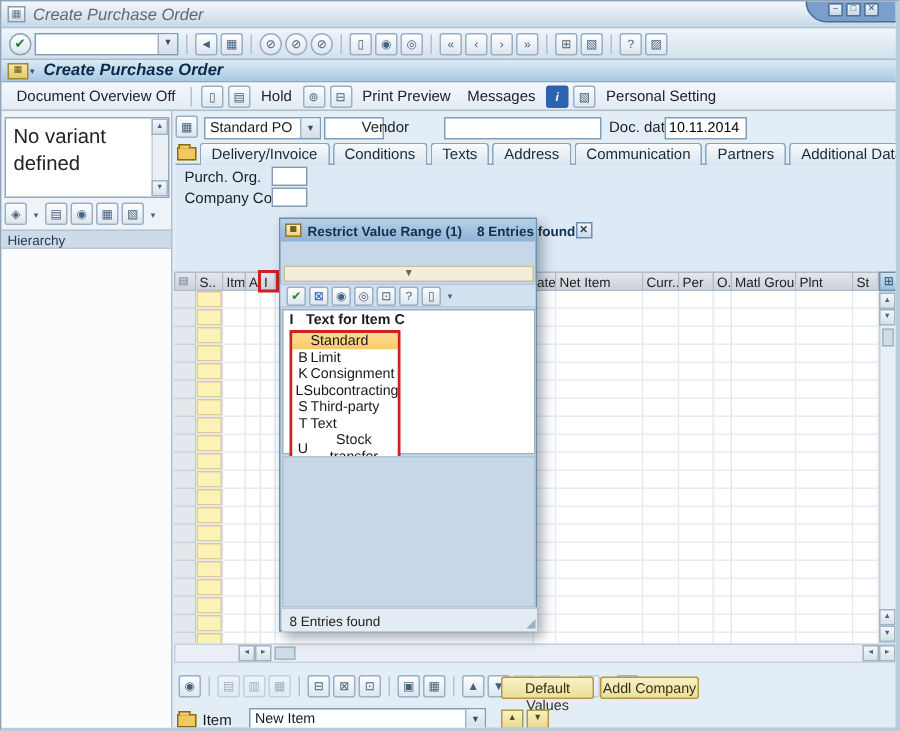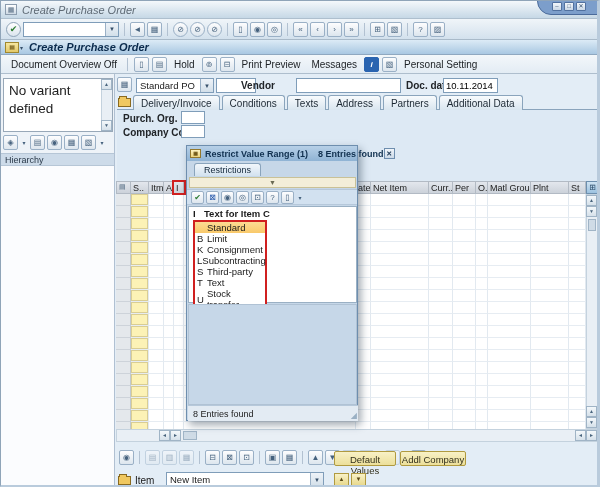--- a/index.html
+++ b/index.html
@@ -65,21 +65,21 @@
                    padding:1px 0 0 4px; }
   .panel-white { position:absolute; left:0; top:92px; width:113px; bottom:0; background:#fbfcfe; }
 
   
   .field { border:1px solid #7f9db9; background:#fff; height:15px; font-family:"Liberation Sans",sans-serif;
            font-size:9.5px; padding:0 2px; }
   .combo { display:flex; background:#fff; border:1px solid #7f9db9; height:15px; align-items:stretch; }
   .combo .txt { flex:1; font-size:9.5px; padding:1px 0 0 3px; white-space:nowrap; overflow:hidden; }
   .combo .dd { width:13px; background:linear-gradient(#eef3f8,#d3dfe9); border-left:1px solid #9ab0c6;
                font-size:6px; color:#37506b; display:flex; align-items:center; justify-content:center; }
-  .flabel { position:absolute; font-size:10px; color:#202428;font-weight:bold; }
+  .flabel { position:absolute; font-size:10px; color:#202428; }
 
   
   .tabstrip { position:absolute; left:132px; top:93px; height:16px; display:flex; align-items:flex-end; z-index:5; }
   .tab { padding:2px 7px 1px; border:1px solid #8aa4bc; border-bottom:none; border-radius:3px 3px 0 0;
          background:linear-gradient(#f8fbfd,#d9e5ef); margin-right:2px; font-size:10px; white-space:nowrap; color:#1c2833; }
   .tabline { position:absolute; left:116px; top:108px; width:484px; height:1px; background:#8aa4bc; }
   .tabpanel { position:absolute; left:116px; top:109px; width:484px; height:71px; background:#dde9f4; }
 
   .folder-icon { width:13px; height:9px; background:#f0c860; border:1px solid #8a6a20; position:relative; flex:none; }
   .folder-icon:before { content:''; position:absolute; top:-3px; left:0; width:6px; height:2px; background:#f0c860;
@@ -131,21 +131,21 @@
               border:1px solid #c9c197; text-align:center; font-size:7px; color:#6a6a52; line-height:9px; }
   .p-toolbar { position:absolute; left:0; top:43px; width:170px; height:16px; background:#d2e1f0;
                border-top:1px solid #b6c8da; border-bottom:1px solid #b6c8da; display:flex; align-items:center;
                gap:2px; padding-left:4px; }
   .p-toolbar .tk-icon { width:13px; height:13px; font-size:8px; }
   .p-list { position:absolute; left:1px; top:60px; width:169px; height:97px; background:#fff; border:1px solid #9ab0c4; }
   .p-lh { display:flex; height:13px; font-size:9.5px; font-weight:bold; padding-top:1px; }
   .p-lh .key { width:15px; padding-left:4px; }
   .p-redbox { position:absolute; left:4px; top:13px; width:74px; height:88px; border:2px solid #d02020;
               display:flex; flex-direction:column; }
-  .p-row { flex:1; display:flex; font-size:9.5px; align-items:center; background:#fff; }
+  .p-row { flex:1; display:flex; font-size:9.5px; align-items:center; background:#fff;text-align:center; }
   .p-row .key { width:12px; padding-left:2px; }
   .p-row.sel { background:linear-gradient(#fcdb94,#f9c96a); }
   .p-body { position:absolute; left:1px; top:158px; width:169px; height:101px; background:#c6d7e8;
             border:1px solid #b0c2d4; }
   .p-status { position:absolute; left:1px; top:259px; width:170px; height:16px; background:#e3ebf3;
               border-top:1px solid #b6c8da; display:flex; align-items:center; padding-left:5px; font-size:9px; color:#222; }
   .p-grip { position:absolute; right:1px; bottom:1px; font-size:8px; color:#9ab0c4; }
 </style>
 </head>
 <body>
@@ -246,20 +246,21 @@
   <input class="field" style="position: absolute; left: 295px; top: 77px; width: 105px;" value="">
   <span class="flabel" style="left:405px;top:79px;">Doc. date</span>
   <input class="field" style="position: absolute; left: 442px; top: 77px; width: 55px;" value="10.11.2014">
 
   <span class="folder-icon" style="position:absolute;left:117px;top:97px;"></span>
   <div class="tabstrip">
     <span class="tab">Delivery/Invoice</span>
     <span class="tab">Conditions</span>
     <span class="tab">Texts</span>
     <span class="tab">Address</span>
+    <span class="tab">Communication</span>
     <span class="tab">Partners</span>
     <span class="tab">Additional Data</span>
 
   </div>
   <div class="tabline"></div>
   <div class="tabpanel"></div>
 
   <span class="flabel" style="left:122px;top:112px;z-index:2;">Purch. Org.</span>
   <input class="field" style="position: absolute; left: 180px; top: 110px; width: 24px; height: 13px; z-index: 2;" value="">
   <span class="flabel" style="left:122px;top:126px;z-index:2;">Company Code</span>
@@ -657,23 +658,20 @@
   </div>
   <span class="spin-btn" style="left:333px;top:472px;">▲</span>
   <span class="spin-btn" style="left:350px;top:472px;">▼</span>
 
   <div class="popup">
     <div class="p-title">
       <span class="p-ticon">▦</span>
       <span class="p-ttext">Restrict Value Range (1)</span>
       <span class="p-count">8 Entries found</span>
       <span class="p-close">✕</span>
-    </div>
-    <div class="p-tabrow">
-      <span class="p-tab">Restrictions</span>
     </div>
     <div class="p-filter">▼</div>
     <div class="p-toolbar">
         <span class="tk-icon" style="color: rgb(46, 125, 50);">✔</span>
         <span class="tk-icon" style="color: rgb(34, 85, 170);">⊠</span>
         <span class="tk-icon">◉</span>
         <span class="tk-icon">◎</span>
         <span class="tk-icon">⊡</span>
         <span class="tk-icon">?</span>
         <span class="tk-icon">▯</span>

